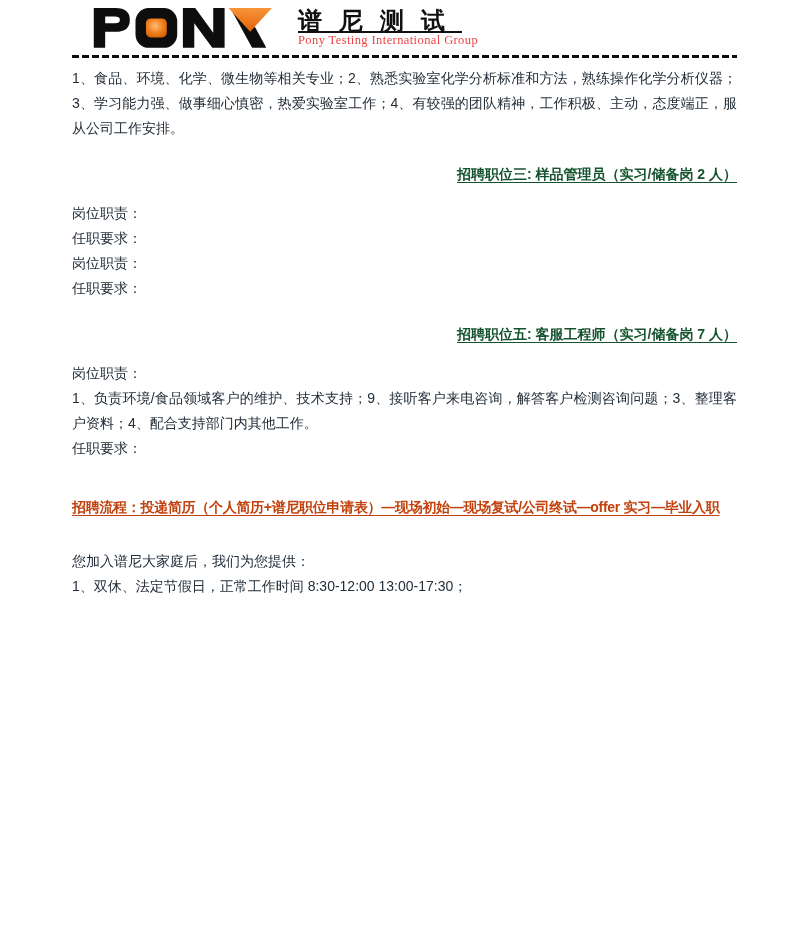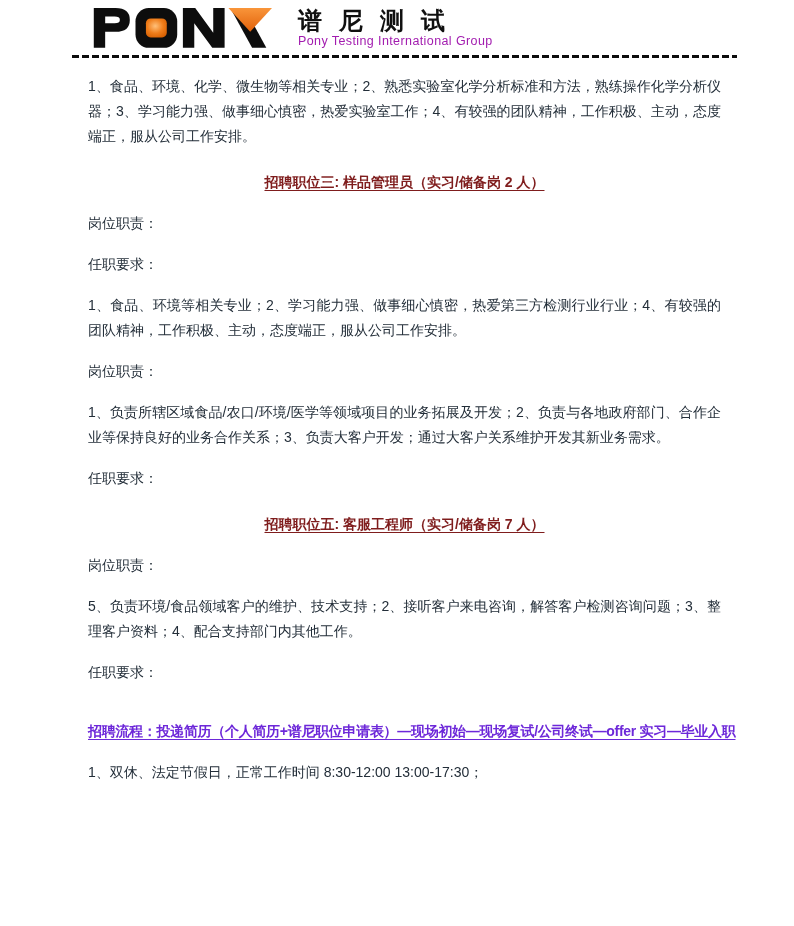--- a/index.html
+++ b/index.html
@@ -28,53 +28,54 @@
     height:40px;
     padding-top:2px;
   }
   .logo-cn{
     font-size:24px;
     font-weight:bold;
     color:#101010;
     letter-spacing:17px;
     line-height:1.05;
     white-space:nowrap;
+    text-decoration:underline;
   }
   .logo-en{
-    font-family:Liberation Sans, sans-serif;
+    font-family:Liberation Serif, serif;
     font-size:12.5px;
-    color:#a21caf;
+    color:#ef4444;
     letter-spacing:0.4px;
     white-space:nowrap;
   }
   
   .divider{
     margin:3px 57px 0 72px;
     height:3px;
     background:repeating-linear-gradient(90deg,#0c0c0c 0 7px,transparent 7px 10px);
   }
   
   .content{
     margin:8px 57px 0 72px;
     font-size:14px;
     line-height:25px;
     text-align:justify;
   }
-  .content p{margin:16px;}
+  .content p{margin:0;}
   .pos-title{
     font-weight:bold;
-    color:#7f1d1d;
+    color:#14532d;
     text-decoration:underline;
     text-underline-offset:3px;
     margin:21px 0 14px 0 !important;
-    text-align:center;
+    text-align:right;
   }
   .process-line{
     font-weight:bold;
-    color:#6d28d9;
+    color:#c2410c;
     text-decoration:underline;
     text-underline-offset:3px;
     margin-top:34px !important;
     white-space:nowrap;
     letter-spacing:-0.3px;
     text-align:left;
   }
   .benefits-intro{margin-top:29px !important;}
 </style>
 </head>
@@ -115,29 +116,28 @@
 
   <div class="divider"></div>
 
   <div class="content">
 
     <p>1、食品、环境、化学、微生物等相关专业；2、熟悉实验室化学分析标准和方法，熟练操作化学分析仪器；3、学习能力强、做事细心慎密，热爱实验室工作；4、有较强的团队精神，工作积极、主动，态度端正，服从公司工作安排。</p>
 
     <p class="pos-title">招聘职位三: 样品管理员（实习/储备岗 2 人）</p>
     <p>岗位职责：</p>
     <p>任职要求：</p>
-    <p>1、食品、环境等相关专业；2、学习能力强、做事细心慎密，热爱第三方检测行业行业；4、有较强的团队精神，工作积极、主动，态度端正，服从公司工作安排。</p>
 
     <p>岗位职责：</p>
-    <p>1、负责所辖区域食品/农口/环境/医学等领域项目的业务拓展及开发；2、负责与各地政府部门、合作企业等保持良好的业务合作关系；3、负责大客户开发；通过大客户关系维护开发其新业务需求。</p>
     <p>任职要求：</p>
 
     <p class="pos-title">招聘职位五: 客服工程师（实习/储备岗 7 人）</p>
     <p>岗位职责：</p>
-    <p>5、负责环境/食品领域客户的维护、技术支持；2、接听客户来电咨询，解答客户检测咨询问题；3、整理客户资料；4、配合支持部门内其他工作。</p>
+    <p>1、负责环境/食品领域客户的维护、技术支持；9、接听客户来电咨询，解答客户检测咨询问题；3、整理客户资料；4、配合支持部门内其他工作。</p>
     <p>任职要求：</p>
 
     <p class="process-line">招聘流程：投递简历（个人简历+谱尼职位申请表）—现场初始—现场复试/公司终试—offer 实习—毕业入职</p>
 
+    <p class="benefits-intro">您加入谱尼大家庭后，我们为您提供：</p>
     <p>1、双休、法定节假日，正常工作时间 8:30-12:00 13:00-17:30；</p>
 
   </div>
 </div>
 
 </body></html>

